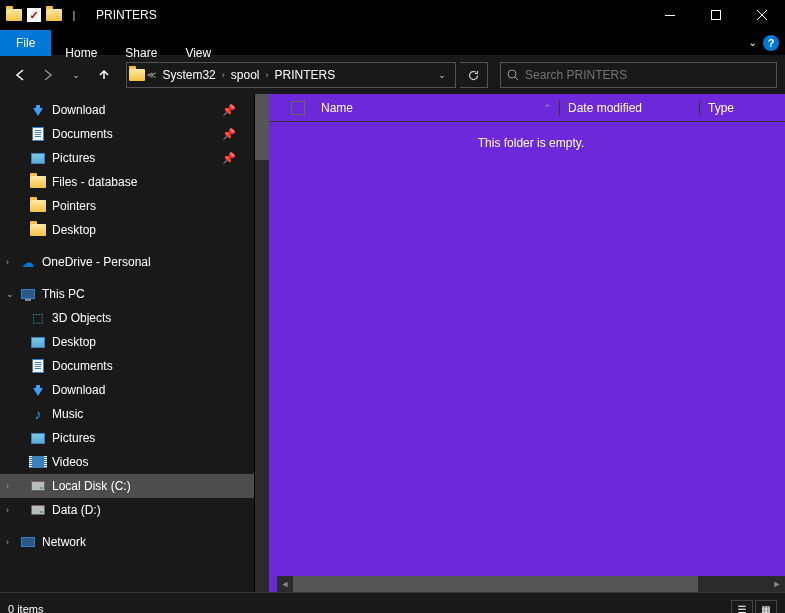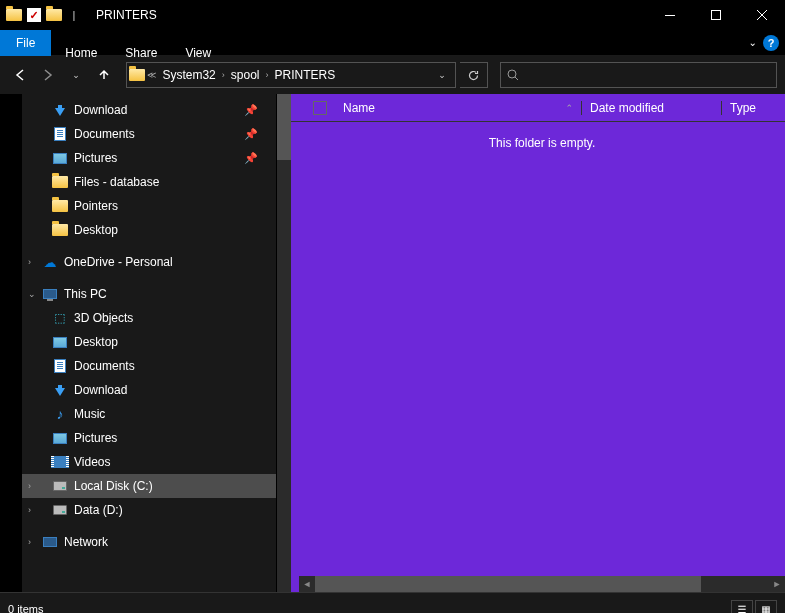--- a/index.html
+++ b/index.html
@@ -26,21 +26,21 @@
 .address { flex: 0 0 330px; height:26px; border:1px solid #535353; background:#191919; display:flex; align-items:center; padding:0 2px; margin-left:6px;}
 .address .crumb { padding:0 4px; font-size:12px; display:flex; align-items:center; gap:2px; height:100%;}
 .address .sep { color:#aaa; font-size:9px; padding:0 2px;}
 .address .addr-right { margin-left:auto; display:flex;}
 .addr-btn{width:22px;display:flex;align-items:center;justify-content:center;color:#ccc;}
 .refresh-cell{width:28px;height:26px;border:1px solid #535353;border-left:none;display:flex;align-items:center;justify-content:center;}
 .search { flex:1; height:26px; border:1px solid #535353; background:#191919; display:flex; align-items:center; padding:0 6px; margin-left:8px; color:#999; gap:6px;}
 .search input{background:transparent;border:none;outline:none;color:#fff;font-size:12px;width:100%;}
 
 
-.main { display:flex; height: 498px; padding-left: 22px; }
+.main { display:flex; height: 498px; }
 .nav-tree { width: 255px; background:#191919; overflow:hidden; padding-top:4px; border-right:1px solid #000;}
 .tree-item { display:flex; align-items:center; height:24px; padding-left:24px; position:relative; gap:6px;}
 .tree-item.lvl1 { padding-left:30px;}
 .tree-item.lvl0 { padding-left:20px;}
 .tree-item.selected { background:#4d4d4d;}
 .tree-item .label { font-size:12px; white-space:nowrap;}
 .tree-item .pin { margin-left:auto; margin-right:18px; color:#888; font-size:11px;}
 .tree-spacer { height:8px;}
 .chev { position:absolute; left:6px; color:#aaa; font-size:9px;}
 
@@ -180,20 +180,21 @@
     <svg width="13" height="13">
         <path d="M10.5 6.5a4 4 0 1 1-1.5-3.1M10.5 2v2.5H8" fill="none" stroke="#ccc" stroke-width="1.2"></path>
       </svg>
   </div>
 
   <div class="search">
     <svg width="13" height="13">
         <circle cx="5" cy="5" r="4" fill="none" stroke="#999"></circle>
         <path d="M8 8l3 3" stroke="#999"></path>
       </svg>
+    <input placeholder="Search PRINTERS" style="">
   </div>
 </div>
 
 <div class="main">
   <div class="nav-tree">
     <div class="tree-item lvl1">
         <span class="ic">
           <span class="blue-dl"></span>
         </span>
         <span class="label">Download</span>

